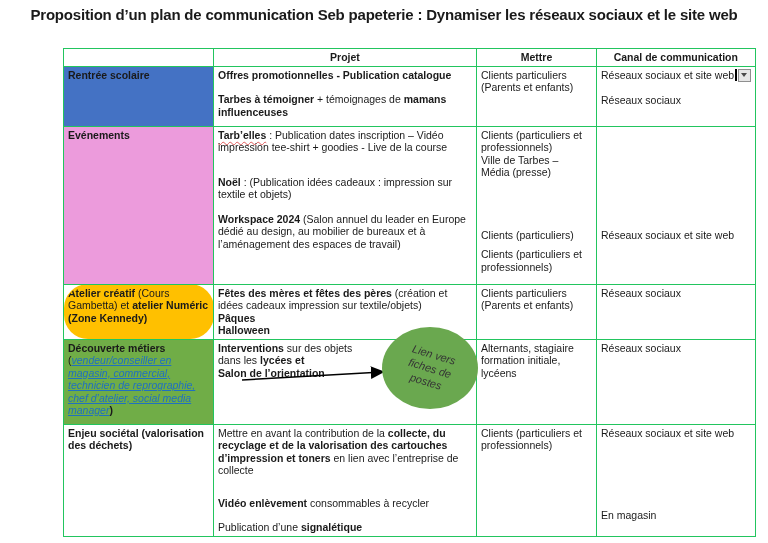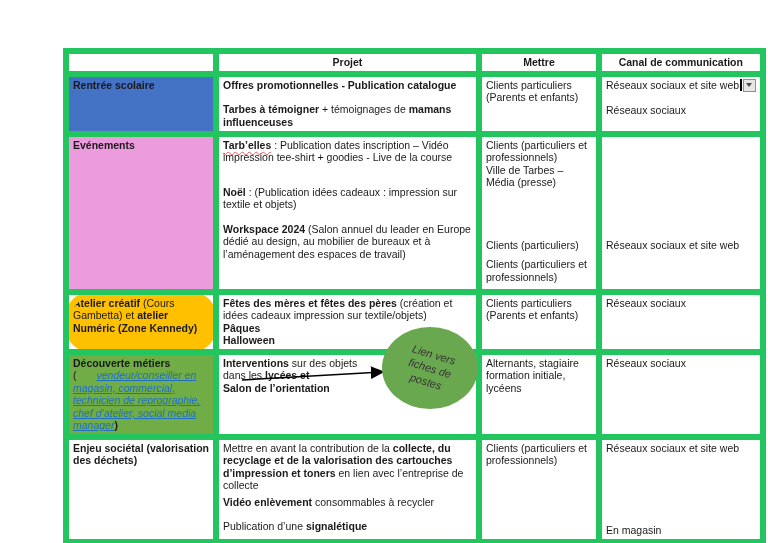--- a/index.html
+++ b/index.html
@@ -2,47 +2,48 @@
 <html><head>
 <meta charset="utf-8">
 <style>
   html,body{margin:0;padding:0;background:#fff;}
   #page{position:relative;width:768px;height:543px;background:#ffffff;overflow:hidden;
         font-family:"Liberation Sans","DejaVu Sans",sans-serif;color:#1a1a1a;}
   #title{position:absolute;top:6px;left:0;width:768px;text-align:center;
          font-size:15px;font-weight:bold;letter-spacing:-0.2px;}
   table.plan{position:absolute;left:63px;top:48px;border-collapse:collapse;table-layout:fixed;
              font-size:10.5px;line-height:12.5px;}
-  table.plan td,table.plan th{border:6px solid #22c55e;vertical-align:top;padding:2px 4px;overflow:hidden;}
+  table.plan td,table.plan th{border:1px solid #22c55e;vertical-align:top;padding:2px 4px;overflow:hidden;}
   td.blank{border:none;background:#fff;}
   th.hd{font-weight:bold;text-align:center;padding:1px 2px;}
   .p{margin:0;}
   .b{font-weight:bold;}
   .wavy{text-decoration-line:underline;text-decoration-style:wavy;text-decoration-color:#e05a5a;
         text-decoration-thickness:1px;text-underline-offset:2px;}
-  .link{color:#2070c0;font-style:italic;text-decoration:underline;margin-left:20px;}
+  .link{color:#2070c0;font-style:italic;text-decoration:underline;}
   .canal-line1{display:flex;align-items:center;}
   .canal-line1 .txt{white-space:nowrap;}
   .cursor{display:inline-block;width:1.5px;height:12px;background:#000;margin-left:1px;flex:0 0 auto;}
   .sp{flex:1 1 auto;min-width:1px;}
   .dd{flex:0 0 auto;width:13px;height:13px;background:#e6e6e6;border:1px solid #8f8f8f;
       display:inline-flex;align-items:center;justify-content:center;box-sizing:border-box;}
   .dd-tri{width:0;height:0;border-left:3px solid transparent;border-right:3px solid transparent;
           border-top:4px solid #4a4a4a;}
   #ellipse{position:absolute;left:382px;top:327px;width:96px;height:82px;border-radius:50%;z-index:5;}
   #ellipse .rot{position:absolute;left:0;top:0;right:0;bottom:0;display:flex;flex-direction:column;
       align-items:center;justify-content:center;transform:rotate(17deg);
       font-style:italic;font-size:11px;line-height:14px;color:#353535;}
   #arrow-svg{position:absolute;left:0;top:0;width:768px;height:543px;pointer-events:none;z-index:4;}
 </style>
 </head>
 <body>
 
 <div id="page">
 
+  <div id="title">Proposition d’un plan de communication Seb papeterie : Dynamiser les réseaux sociaux et le site web</div>
 
   <table class="plan">
     <colgroup>
         <col style="width:150px">
         <col style="width:263px">
         <col style="width:120px">
         <col style="width:150px">
       </colgroup>
 
     <tbody>
@@ -131,21 +132,21 @@
         <div class="p"><span>Réseaux sociaux</span></div>
       </td>
     </tr>
 
     <tr style="height:104px">
       <td style="background-color: rgb(255, 255, 255); margin-top: 48px;">
         <div class="p"><span class="b">Enjeu sociétal (valorisation des déchets)</span></div>
       </td>
       <td>
         <div class="p"><span>Mettre en avant la contribution de la </span><span class="b">collecte, du recyclage et de la valorisation des cartouches d’impression et toners</span><span> en lien avec l’entreprise de collecte</span></div>
-        <div class="p" style="margin-top:4px"><span class="b">Vidéo enlèvement</span><span> consommables à recycler</span></div>
+        <div class="p" style="margin-top:20px"><span class="b">Vidéo enlèvement</span><span> consommables à recycler</span></div>
         <div class="p" style="margin-top:12px"><span>Publication d’une </span><span class="b">signalétique</span></div>
       </td>
       <td>
         <div class="p"><span>Clients (particuliers et professionnels)</span></div>
       </td>
       <td>
         <div class="p"><span>Réseaux sociaux et site web</span></div>
         <div class="p" style="margin-top:70px"><span>En magasin</span></div>
       </td>
     </tr>

